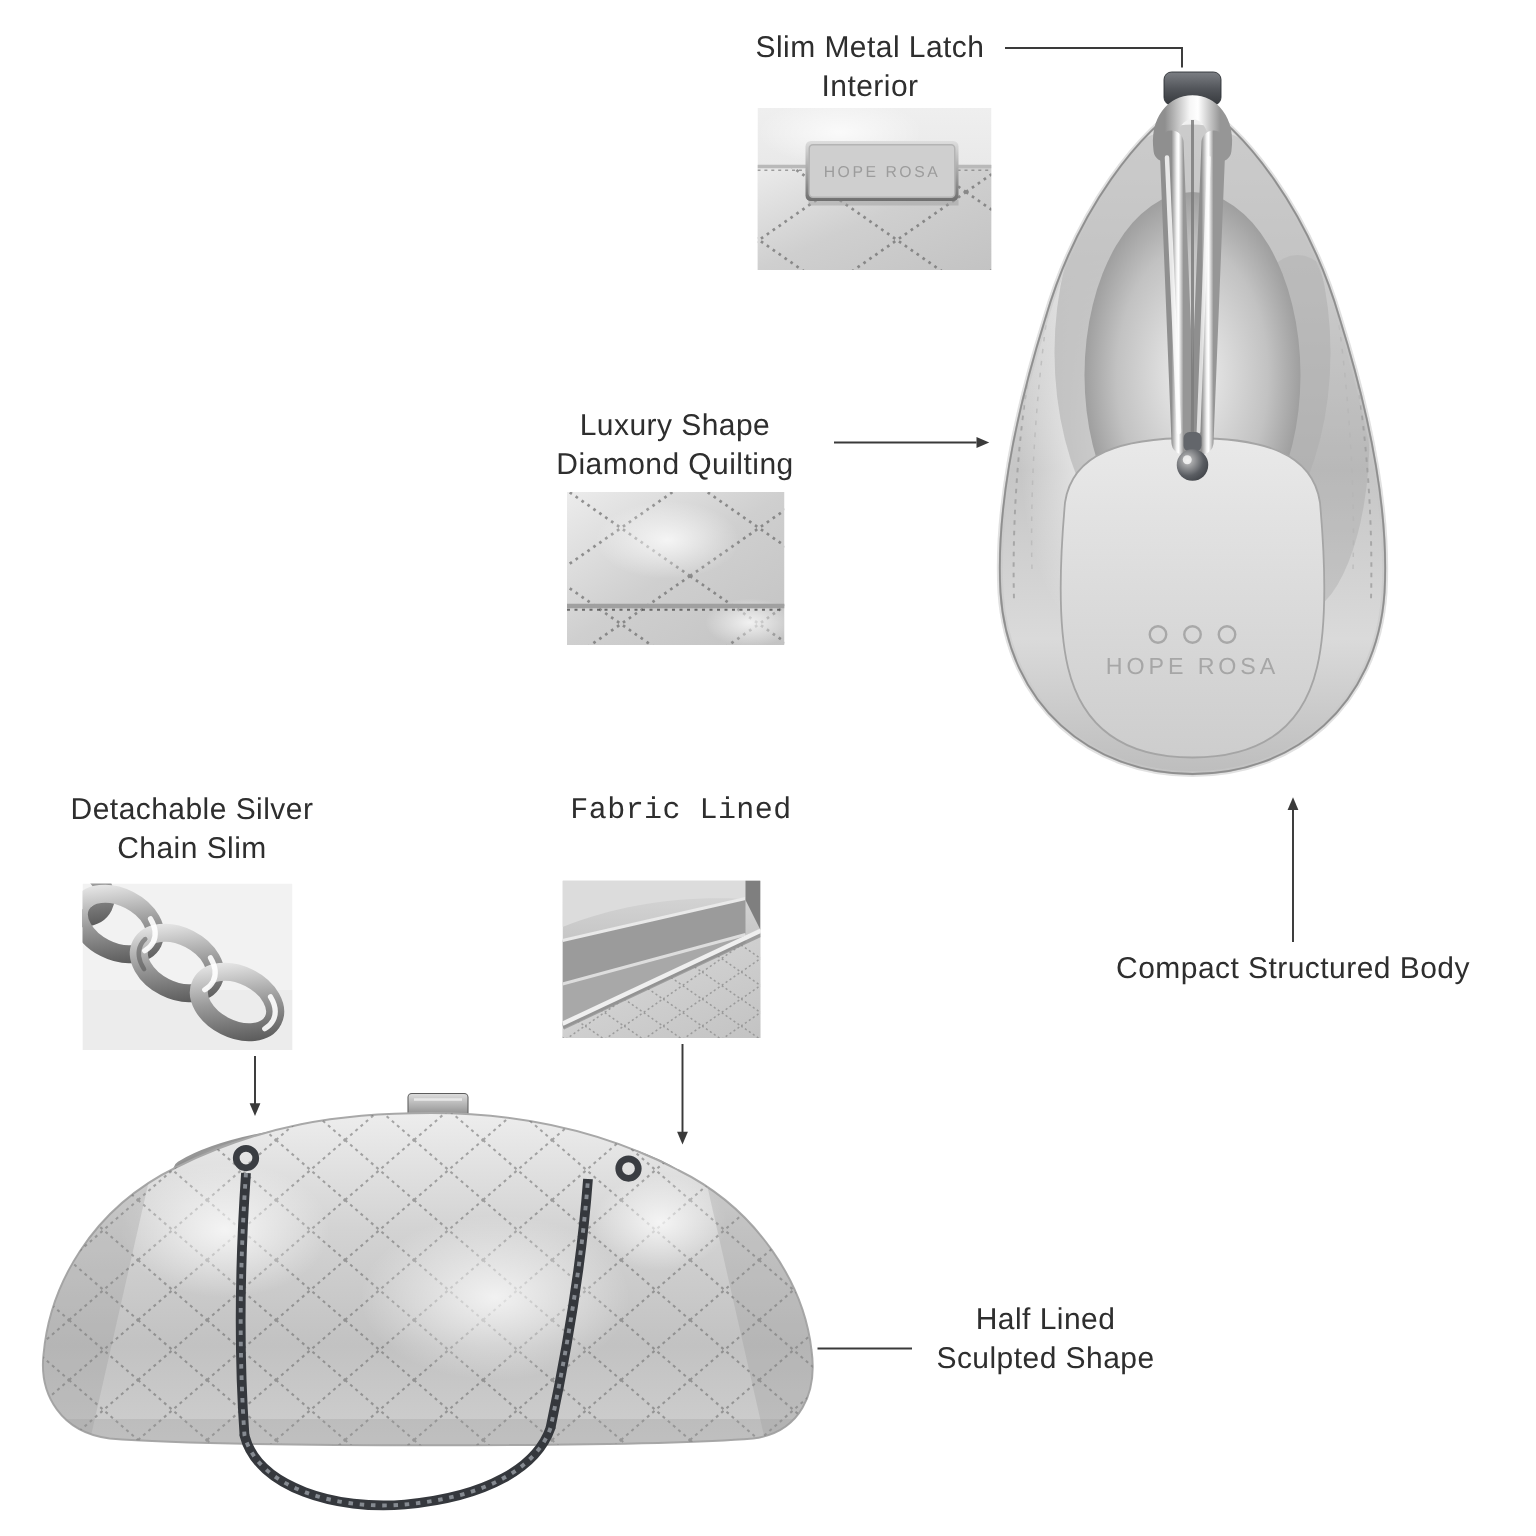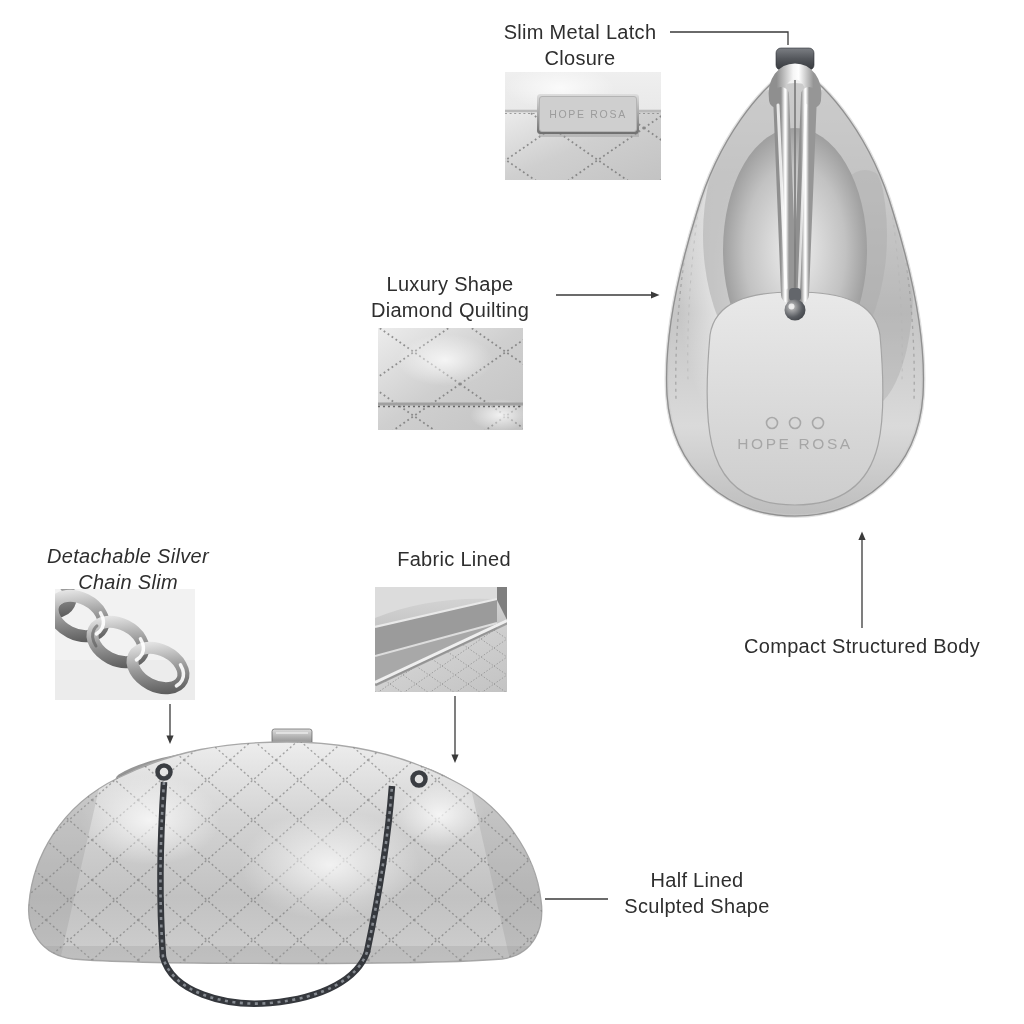--- a/index.html
+++ b/index.html
@@ -247,38 +247,38 @@
     <g fill="#3a3a3a" stroke="none">
       <polygon points="651,291.4 659.5,295 651,298.6"></polygon>
       <polygon points="858.4,540 862,531.5 865.6,540"></polygon>
       <polygon points="166.4,735.5 170,744 173.6,735.5"></polygon>
       <polygon points="451.4,754.5 455,763 458.6,754.5"></polygon>
     </g>
   </svg>
 
   <div class="callout" style="left:455px;top:20px;width:250px;">
     <span>Slim Metal Latch</span>
-    <span>Closure</span>
+    <span>Interior</span>
   </div>
 
   <div class="callout" style="left:330px;top:272px;width:240px;">
     <span>Luxury Shape</span>
     <span>Diamond Quilting</span>
   </div>
 
   <div class="callout" style="left:712px;top:634px;width:300px;">
     <span>Compact Structured Body</span>
   </div>
 
-  <div class="callout" style="left:8px;top:544px;width:240px;font-style:italic;">
+  <div class="callout" style="left:8px;top:528px;width:240px;">
     <span>Detachable Silver</span>
     <span>Chain Slim</span>
   </div>
 
-  <div class="callout" style="left:334px;top:547px;width:240px;">
+  <div class="callout" style="left:334px;top:528px;width:240px;font-family:Liberation Mono, monospace;">
     <span>Fabric Lined</span>
   </div>
 
   <div class="callout" style="left:577px;top:868px;width:240px;">
     <span>Half Lined</span>
     <span>Sculpted Shape</span>
   </div>
 
 </div>
 

